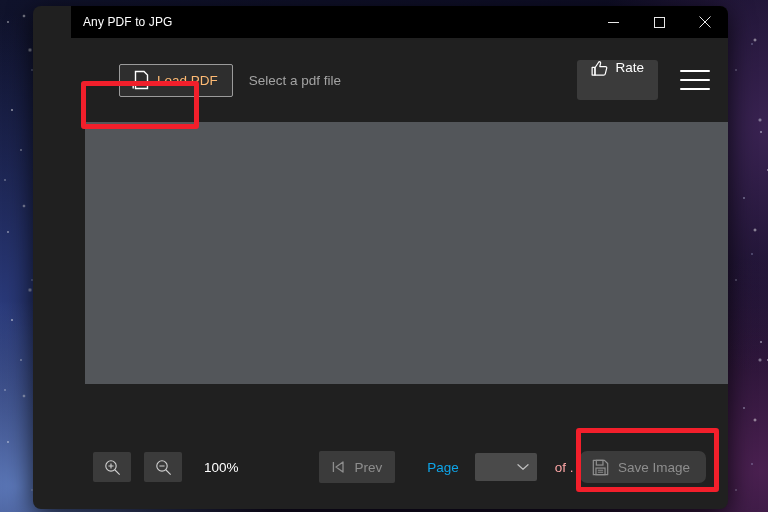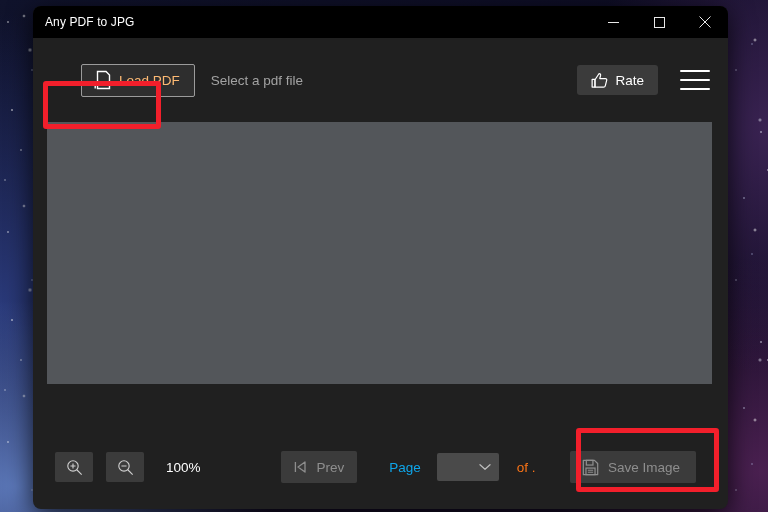--- a/index.html
+++ b/index.html
@@ -67,20 +67,21 @@
     left: 33px;
     top: 6px;
     width: 695px;
     height: 503px;
     background: #202020;
     border-radius: 8px;
     overflow: hidden;
     box-shadow: 0 6px 26px rgba(0,0,0,.75);
     display: flex;
     flex-direction: column;
+    padding-left: 38px;
   }
 
   
   #title-bar {
     height: 32px;
     flex: 0 0 32px;
     background: #000000;
     display: flex;
     align-items: center;
     justify-content: space-between;
@@ -130,23 +131,23 @@
     white-space: nowrap;
   }
   .toolbar-right {
     margin-left: auto;
     display: flex;
     align-items: center;
     gap: 22px;
   }
   #rate-button {
     display: inline-flex;
-    align-items: center;
+    align-items: flex-start;
     gap: 7px;
-    height: 30px;
+    height: 40px;
     padding: 0 14px;
     background: #3b3b3b;
     border: none;
     border-radius: 3px;
     color: #ffffff;
     font-size: 13.5px;
     white-space: nowrap;
   }
   #menu-button {
     width: 30px;
@@ -243,33 +244,33 @@
     background: #4a4a4a;
     border: none;
     border-radius: 2px;
     display: flex;
     align-items: center;
     justify-content: flex-end;
     padding-right: 8px;
     color: #d6d6d6;
   }
   #page-total {
-    color: #f97316;
+    color: #fca5a5;
     font-size: 13.5px;
     margin-left: 14px;
     white-space: nowrap;
   }
   #save-image-button {
     margin-left: auto;
-    margin-right: 14px;
+    margin-right: 4px;
     height: 32px;
     padding: 0 16px 0 12px;
     background: #3b3b3b;
     border: none;
-    border-radius: 2px;
+    border-radius: 7px;
     color: #8e8e8e;
     font-size: 13.5px;
     display: inline-flex;
     align-items: center;
     gap: 9px;
     white-space: nowrap;
   }
   svg { display: block; }
 </style>
 </head>

